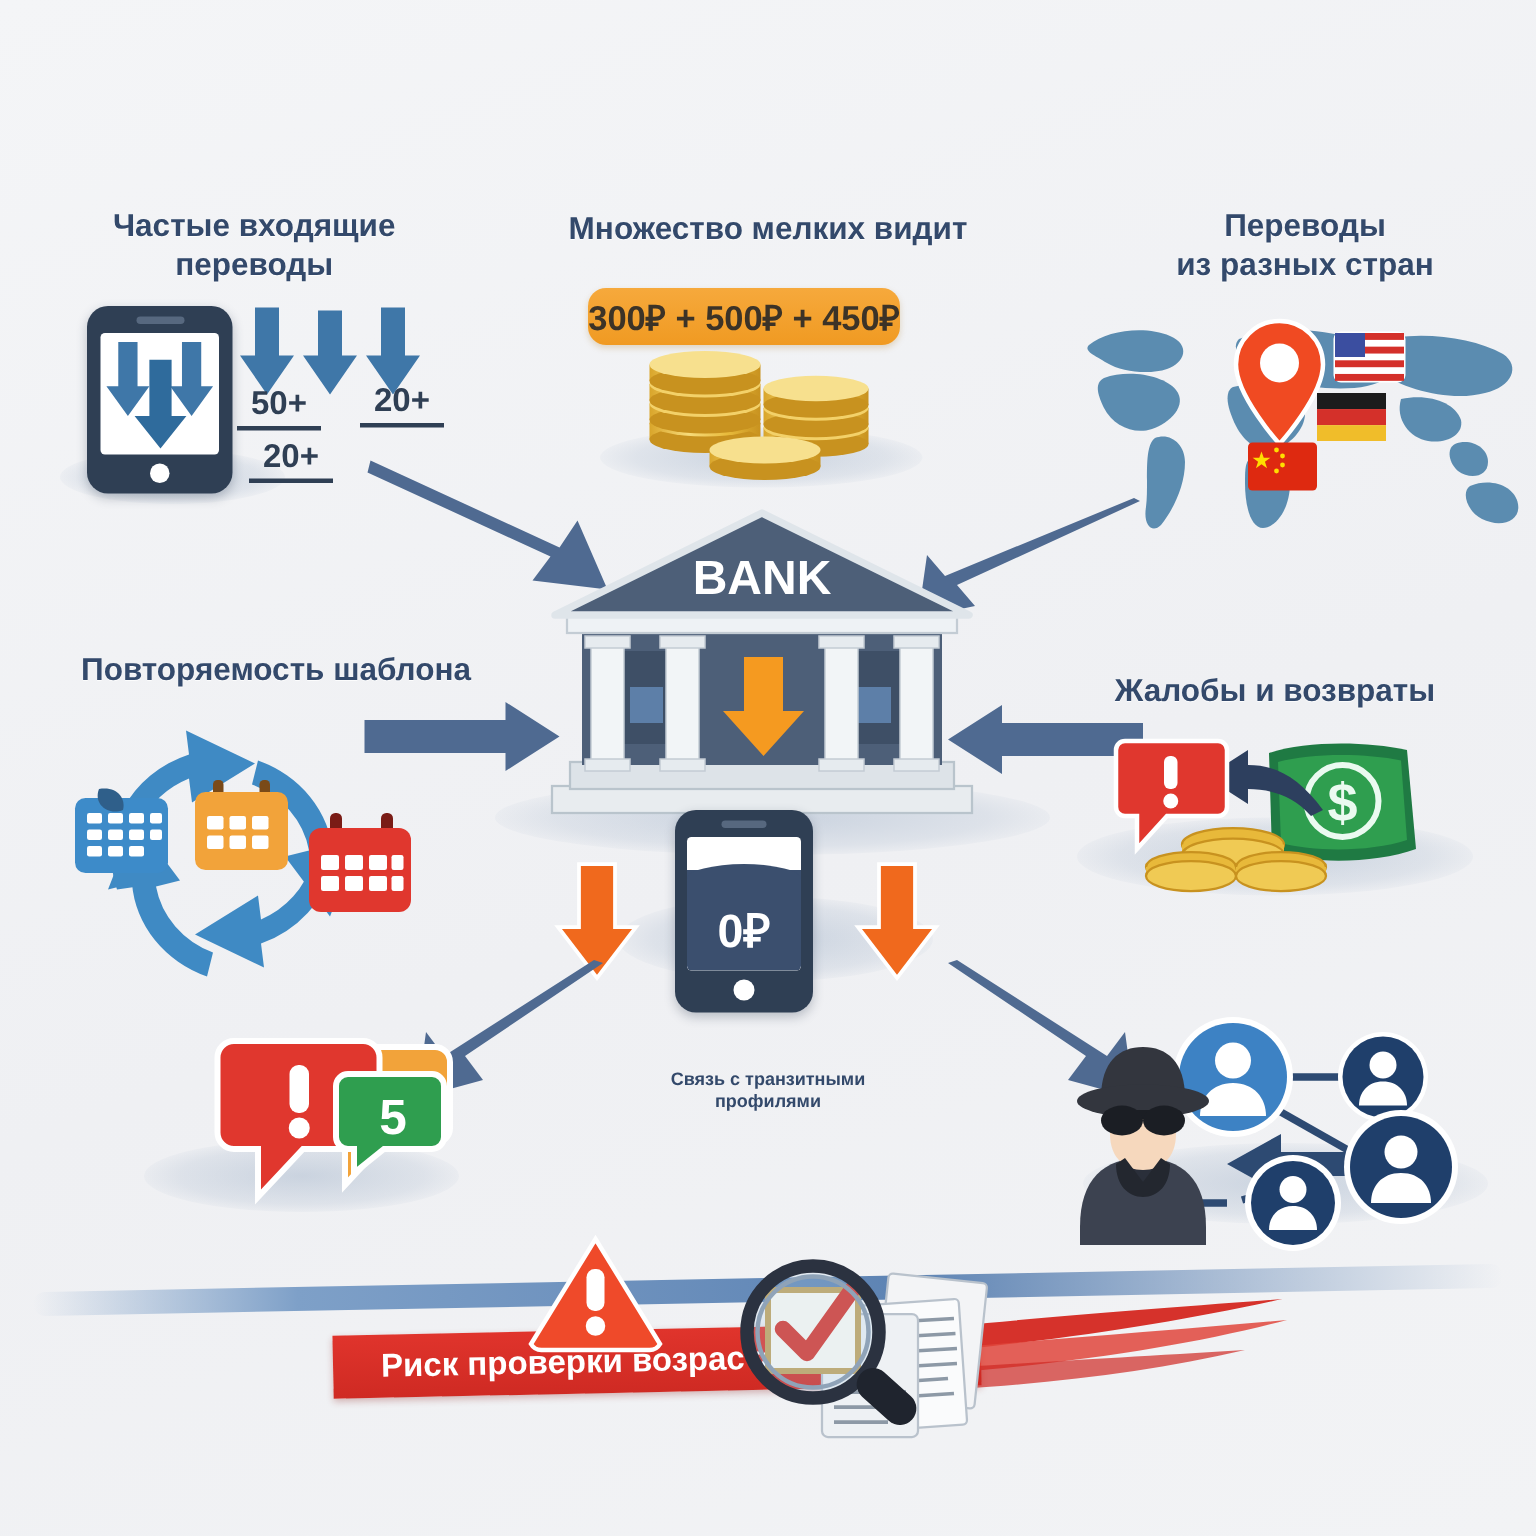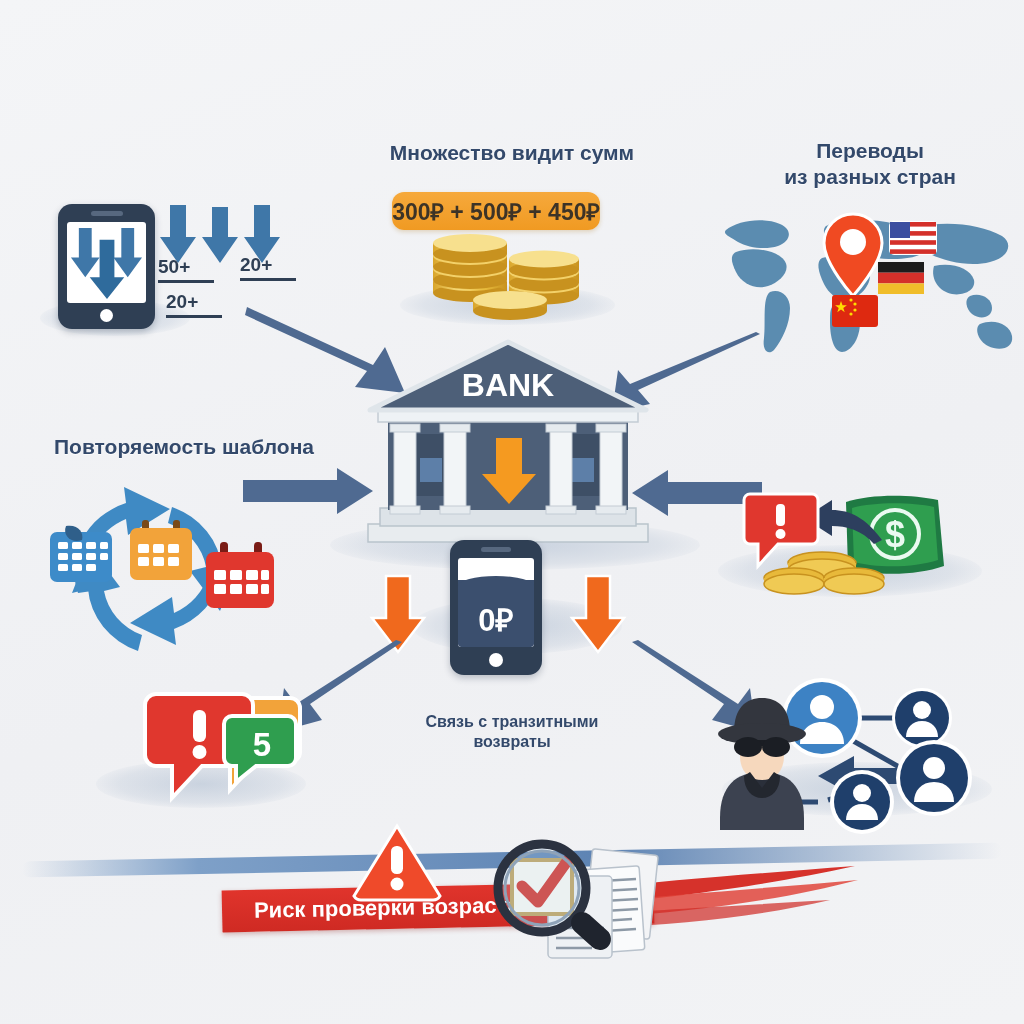--- a/index.html
+++ b/index.html
@@ -31,21 +31,21 @@
     font-size: 26px; font-weight: bold;
     color: #33496b;
   }
   .sec-label {
     font-size: 21px; font-weight: bold;
     color: #33496b; text-align: center;
     line-height: 1.22;
     text-shadow: 0 1px 0 rgba(255,255,255,.8);
   }
   .center-label {
-    font-size: 16px; font-weight: bold;
+    font-size: 12px; font-weight: bold;
     color: #33496b; text-align: center; line-height: 1.25;
   }
 
   
   .shadow-ell {
     border-radius: 50%;
     background: radial-gradient(ellipse at center, rgba(150,170,195,.42) 0%, rgba(150,170,195,.20) 55%, rgba(150,170,195,0) 78%);
   }
 
   
@@ -69,24 +69,24 @@
     background: linear-gradient(180deg,#f6a93c 0%, #f09a22 100%);
     border-radius: 12px;
     color: #3c3327;
     font-weight: bold;
     display:flex; align-items:center; justify-content:center;
     box-shadow: 0 2px 4px rgba(170,120,30,.25);
   }
 
   
   .bignum {
-    font-size: 19px; font-weight: bold; color: #2f3f54;
+    font-size: 22px; font-weight: bold; color: #2f3f54;
     border-bottom: 3px solid #2f3f54;
     padding-bottom: 2px;
-    text-align:left;
+    text-align:center;
   }
 
   
   .bank-wrap { }
 
   
   .risk-banner {
     background: linear-gradient(180deg,#e0342c 0%, #cf2a23 100%);
     display:flex; align-items:center;
     color:#fff; font-size:22px; font-weight:bold;
@@ -99,20 +99,26 @@
   }
 
   svg { display:block; overflow: visible; }
 </style>
 </head>
 <body>
 
 <div id="stage">
 
 
+  <div class="abs" style="left:42px; top:138px; width:255px;">
+    <div class="sec-label">
+      <span>Частые входящие</span><br>
+      <span>переводы</span>
+    </div>
+  </div>
 
   <div class="abs shadow-ell" style="left:40px; top:300px; width:150px; height:36px;"></div>
 
   <div class="abs phone" style="left:58px; top:204px; width:97px; height:125px;">
     <div class="phone-speaker" style="left:33px; top:7px; width:32px; height:5px;"></div>
     <div class="phone-screen" style="left:9px; top:18px; right:9px; bottom:26px;">
       <svg viewBox="0 0 80 82" style="width:100%;height:100%;">
         <g fill="#3f77a8">
           <path d="M12 6 h13 v30 h8 L18.5 56 L4 36 h8 z"></path>
           <path d="M55 6 h13 v30 h8 L61.5 56 L47 36 h8 z"></path>
@@ -128,21 +134,21 @@
       <path d="M10 0 h16 v32 h10 L18 58 L0 32 h10 z"></path>
       <path d="M52 2 h16 v30 h10 L60 58 L42 32 h10 z"></path>
       <path d="M94 0 h16 v32 h10 L102 58 L84 32 h10 z"></path>
     </g>
   </svg>
 
   <div class="abs bignum" style="left:158px; top:256px; width:56px;">50+</div>
   <div class="abs bignum" style="left:240px; top:254px; width:56px;">20+</div>
   <div class="abs bignum" style="left:166px; top:291px; width:56px;">20+</div>
 
-  <div class="abs sec-label" style="left:352px; top:140px; width:320px;">Множество видит сумм</div>
+  <div class="abs sec-label" style="left:352px; top:140px; width:320px;">Множество мелких видит</div>
 
   <div class="abs sum-pill" style="left:392px; top:192px; width:208px; height:38px; font-size:23px;">300₽ + 500₽ + 450₽</div>
 
   <div class="abs shadow-ell" style="left:400px; top:285px; width:215px; height:40px;"></div>
 
   <svg class="abs" style="left:415px; top:232px; width:190px; height:90px;" viewBox="0 0 190 90">
     <defs>
       <linearGradient id="goldG" x1="0" y1="0" x2="1" y2="0">
         <stop offset="0%" stop-color="#d9a52a"></stop>
           <stop offset="35%" stop-color="#f7db7a"></stop>
@@ -344,20 +350,21 @@
         <rect x="26" y="30" width="12" height="10" rx="1.5"></rect>
       <rect x="42" y="30" width="12" height="10" rx="1.5"></rect>
         <rect x="57" y="30" width="8" height="10" rx="1.5"></rect>
       <rect x="10" y="44" width="12" height="10" rx="1.5"></rect>
         <rect x="26" y="44" width="12" height="10" rx="1.5"></rect>
       <rect x="42" y="44" width="12" height="10" rx="1.5"></rect>
         <rect x="57" y="44" width="8" height="10" rx="1.5"></rect>
     </g>
   </svg>
 
+  <div class="abs sec-label" style="left:700px; top:448px; width:300px;">Жалобы и возвраты</div>
 
   <div class="abs shadow-ell" style="left:718px; top:545px; width:264px; height:52px;"></div>
 
   <svg class="abs" style="left:840px; top:492px; width:110px; height:90px;" viewBox="0 0 110 90">
     <path d="M6 10 C30 2 70 2 98 8 L104 74 C76 84 34 84 8 76 Z" fill="#1f7a43"></path>
     <path d="M12 16 C34 10 70 10 94 15 L98 68 C74 76 36 76 14 70 Z" fill="#2f9e4f"></path>
     <circle cx="55" cy="42" r="24" fill="none" stroke="#eafaf0" stroke-width="4"></circle>
     <text x="55" y="55" font-family="Liberation Sans, sans-serif" font-size="36" font-weight="bold" fill="#eafaf0" text-anchor="middle">$</text>
   </svg>
 
@@ -423,21 +430,21 @@
     <circle cx="55.5" cy="64" r="7" fill="#ffffff"></circle>
   </svg>
 
   <svg class="abs" style="left:222px; top:712px; width:76px; height:70px;" viewBox="0 0 76 70">
     <path d="M10 4 h56 a8 8 0 0 1 8 8 v34 a8 8 0 0 1 -8 8 h-32 l-20 16 v-16 h-4 a8 8 0 0 1 -8 -8 v-34 a8 8 0 0 1 8 -8 z" fill="#2f9e4f" stroke="#ffffff" stroke-width="4"></path>
     <text x="40" y="44" font-family="Liberation Sans, sans-serif" font-size="33" font-weight="bold" fill="#ffffff" text-anchor="middle">5</text>
   </svg>
 
   <div class="abs center-label" style="left:362px; top:712px; width:300px;">
     <span>Связь с транзитными</span><br>
-    <span>возвраты</span>
+    <span>профилями</span>
   </div>
 
   <div class="abs shadow-ell" style="left:722px; top:762px; width:270px; height:54px;"></div>
 
   <svg class="abs" style="left:762px; top:672px; width:250px; height:160px;" viewBox="0 0 250 160">
     <g stroke="#2d4a72" stroke-width="5" fill="none">
       <line x1="92" y1="46" x2="132" y2="46"></line>
       <line x1="86" y1="66" x2="146" y2="100"></line>
       <line x1="66" y1="128" x2="120" y2="112"></line>
       <line x1="28" y1="130" x2="56" y2="130"></line>

